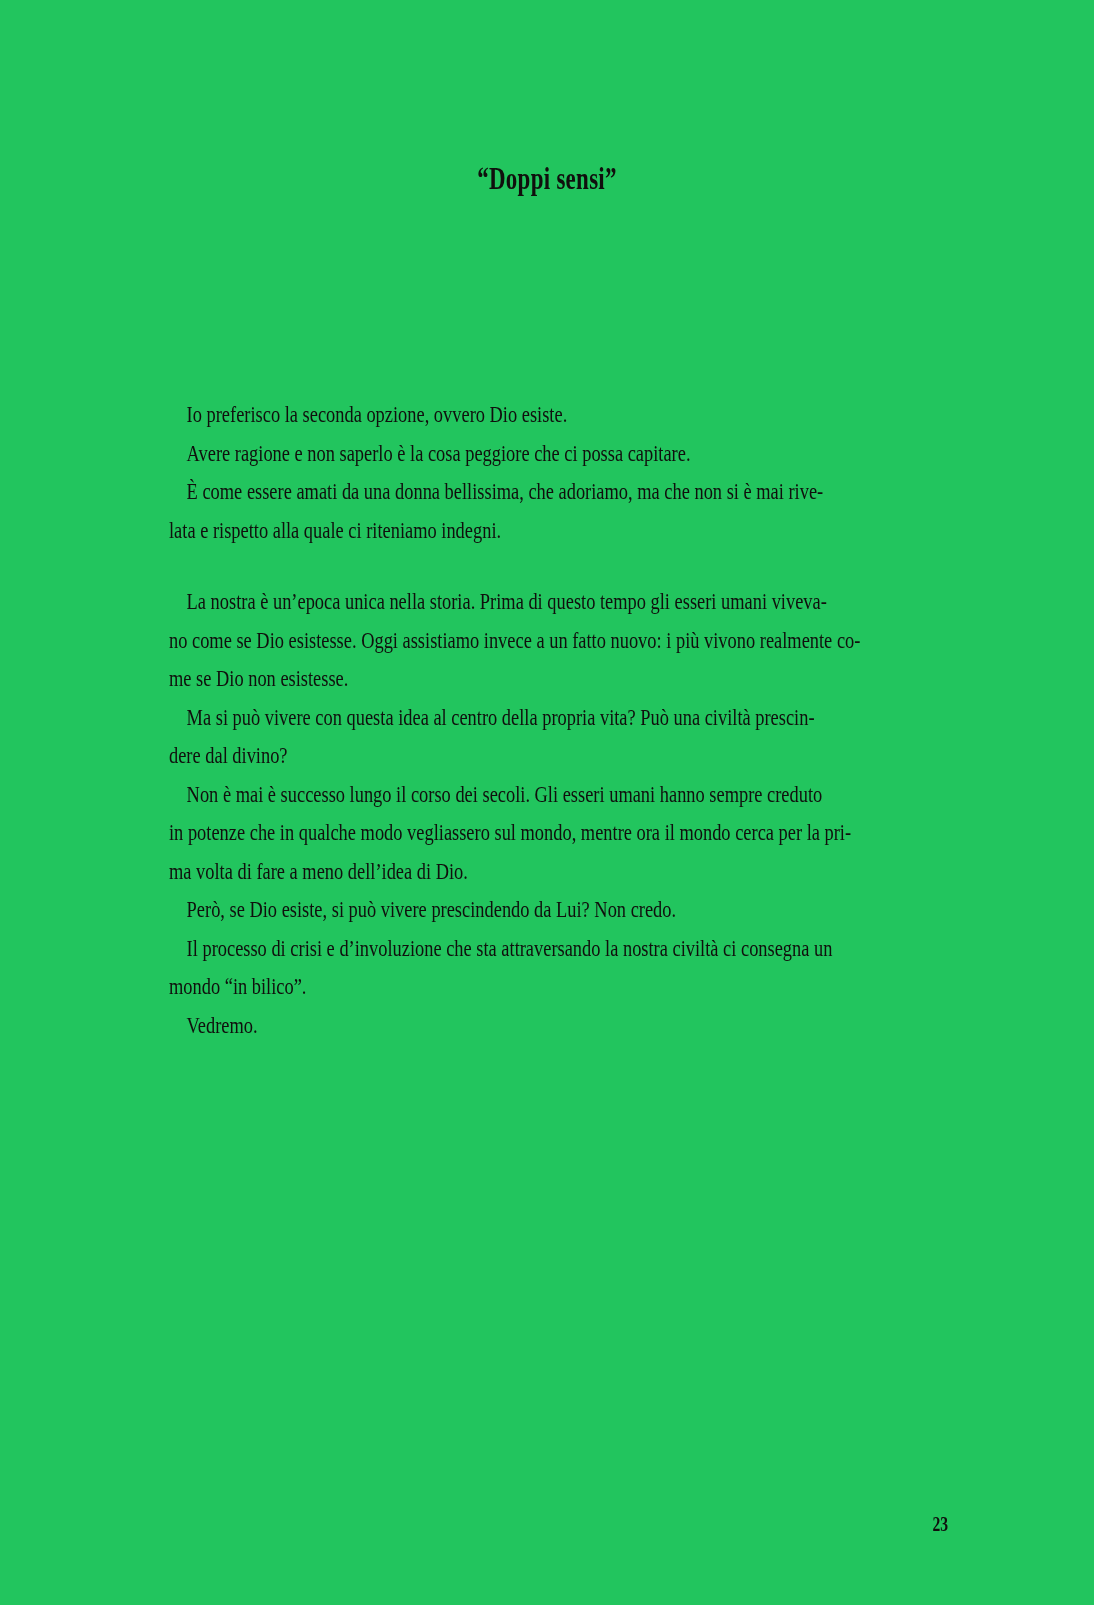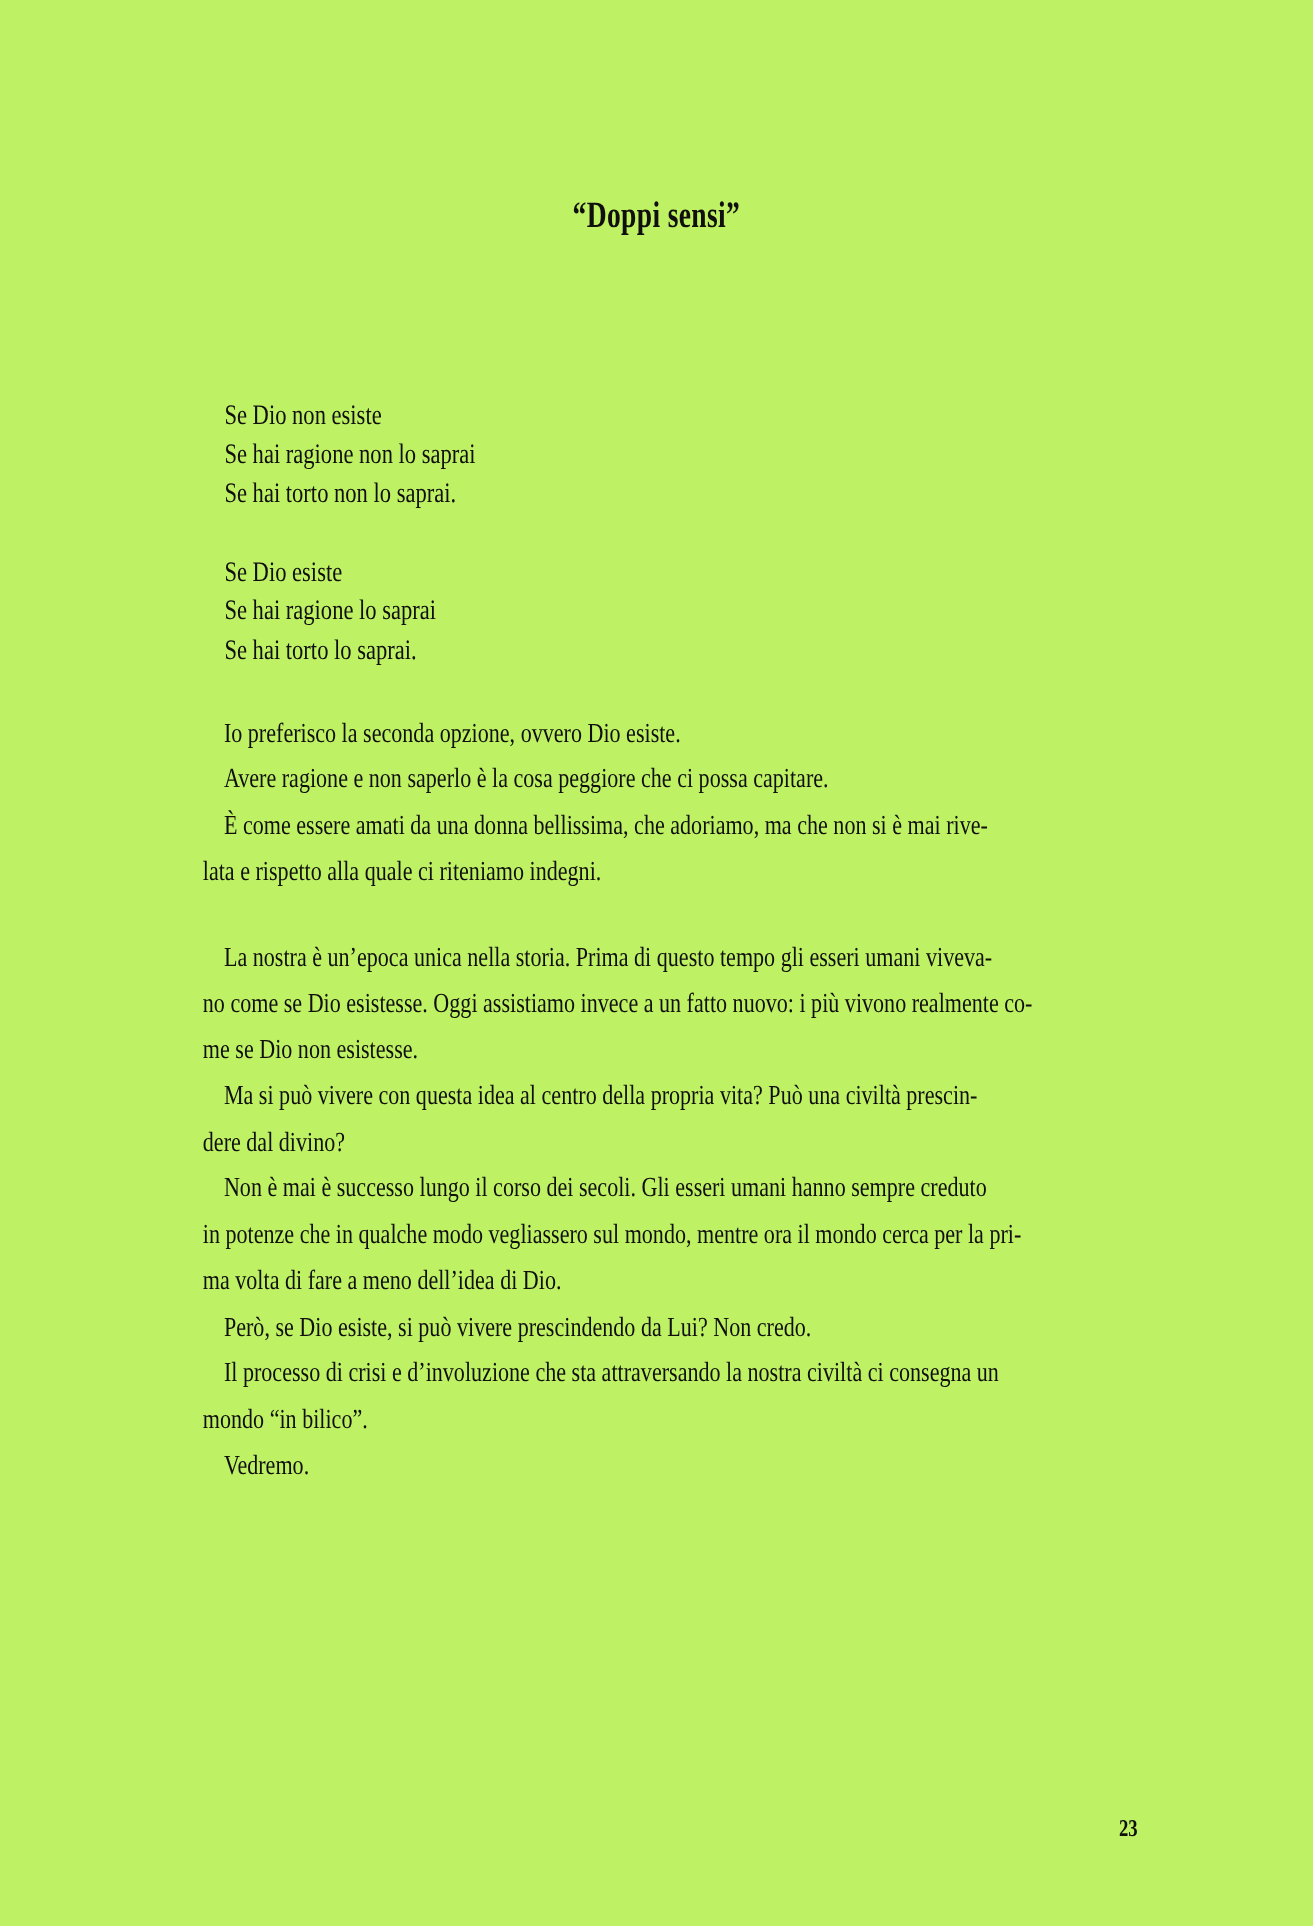--- a/index.html
+++ b/index.html
@@ -4,21 +4,21 @@
 <style>
   html, body {
     margin: 0;
     padding: 0;
     background: #ffffff;
   }
   .page {
     position: relative;
     width: 1094px;
     height: 1605px;
-    background: #bef264;
+    background: #22c55e;
     overflow: hidden;
     font-family: "Liberation Serif", "DejaVu Serif", serif;
     color: #100f0d;
   }
 
   
   .title {
     position: absolute;
     left: 0;
     top: 141px;
@@ -91,33 +91,23 @@
 </style>
 </head>
 <body>
 
 <div class="page">
 
   <h1 class="title">“Doppi sensi”</h1>
 
   <div class="column">
 
-    <div class="stanza">
-      <div class="verse">Se Dio non esiste</div>
-      <div class="verse">Se hai ragione non lo saprai</div>
-      <div class="verse">Se hai torto non lo saprai.</div>
-    </div>
 
     <div class="stanza-gap"></div>
 
-    <div class="stanza">
-      <div class="verse">Se Dio esiste</div>
-      <div class="verse">Se hai ragione lo saprai</div>
-      <div class="verse">Se hai torto lo saprai.</div>
-    </div>
 
     <div class="block-gap"></div>
 
     <div class="para">
       <div class="pline indent">Io preferisco la seconda opzione, ovvero Dio esiste.</div>
       <div class="pline indent">Avere ragione e non saperlo è la cosa peggiore che ci possa capitare.</div>
       <div class="pline indent">È come essere amati da una donna bellissima, che adoriamo, ma che non si è mai rive-</div>
       <div class="pline">lata e rispetto alla quale ci riteniamo indegni.</div>
     </div>
 

